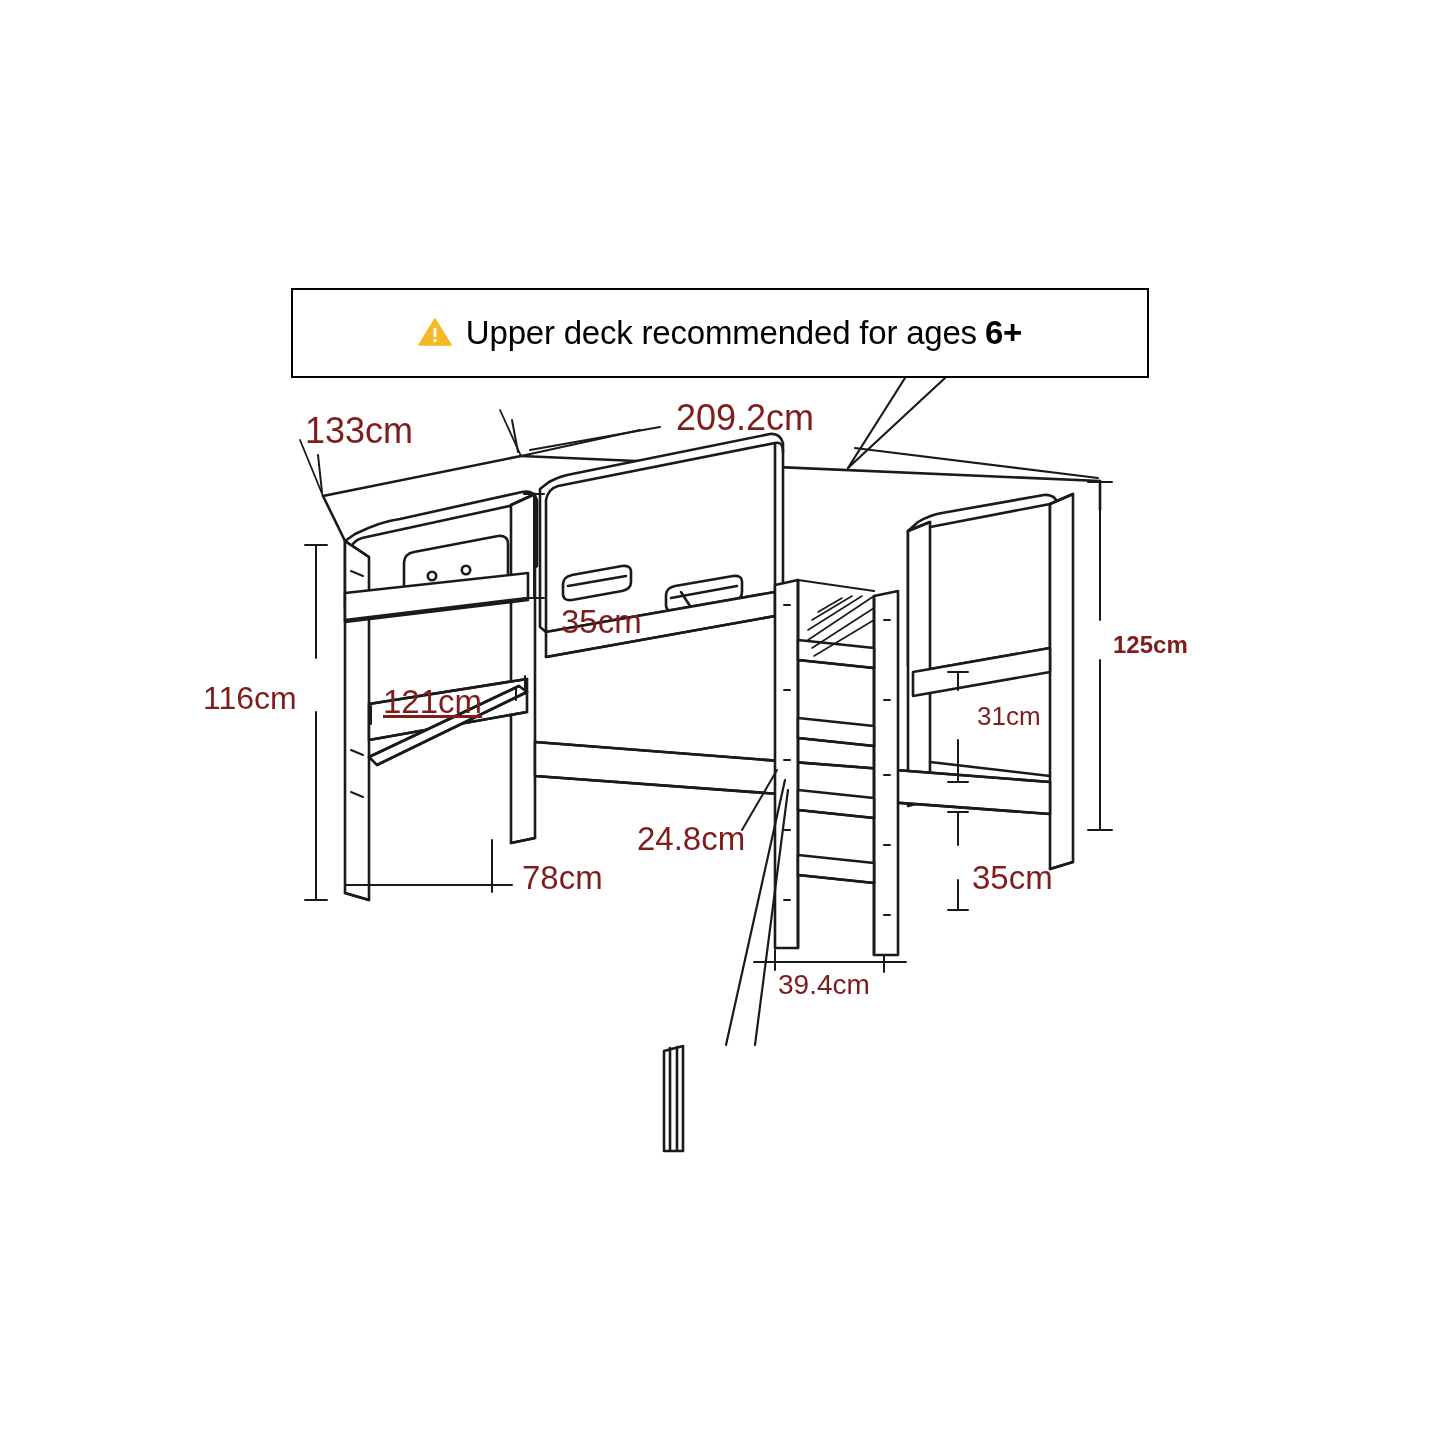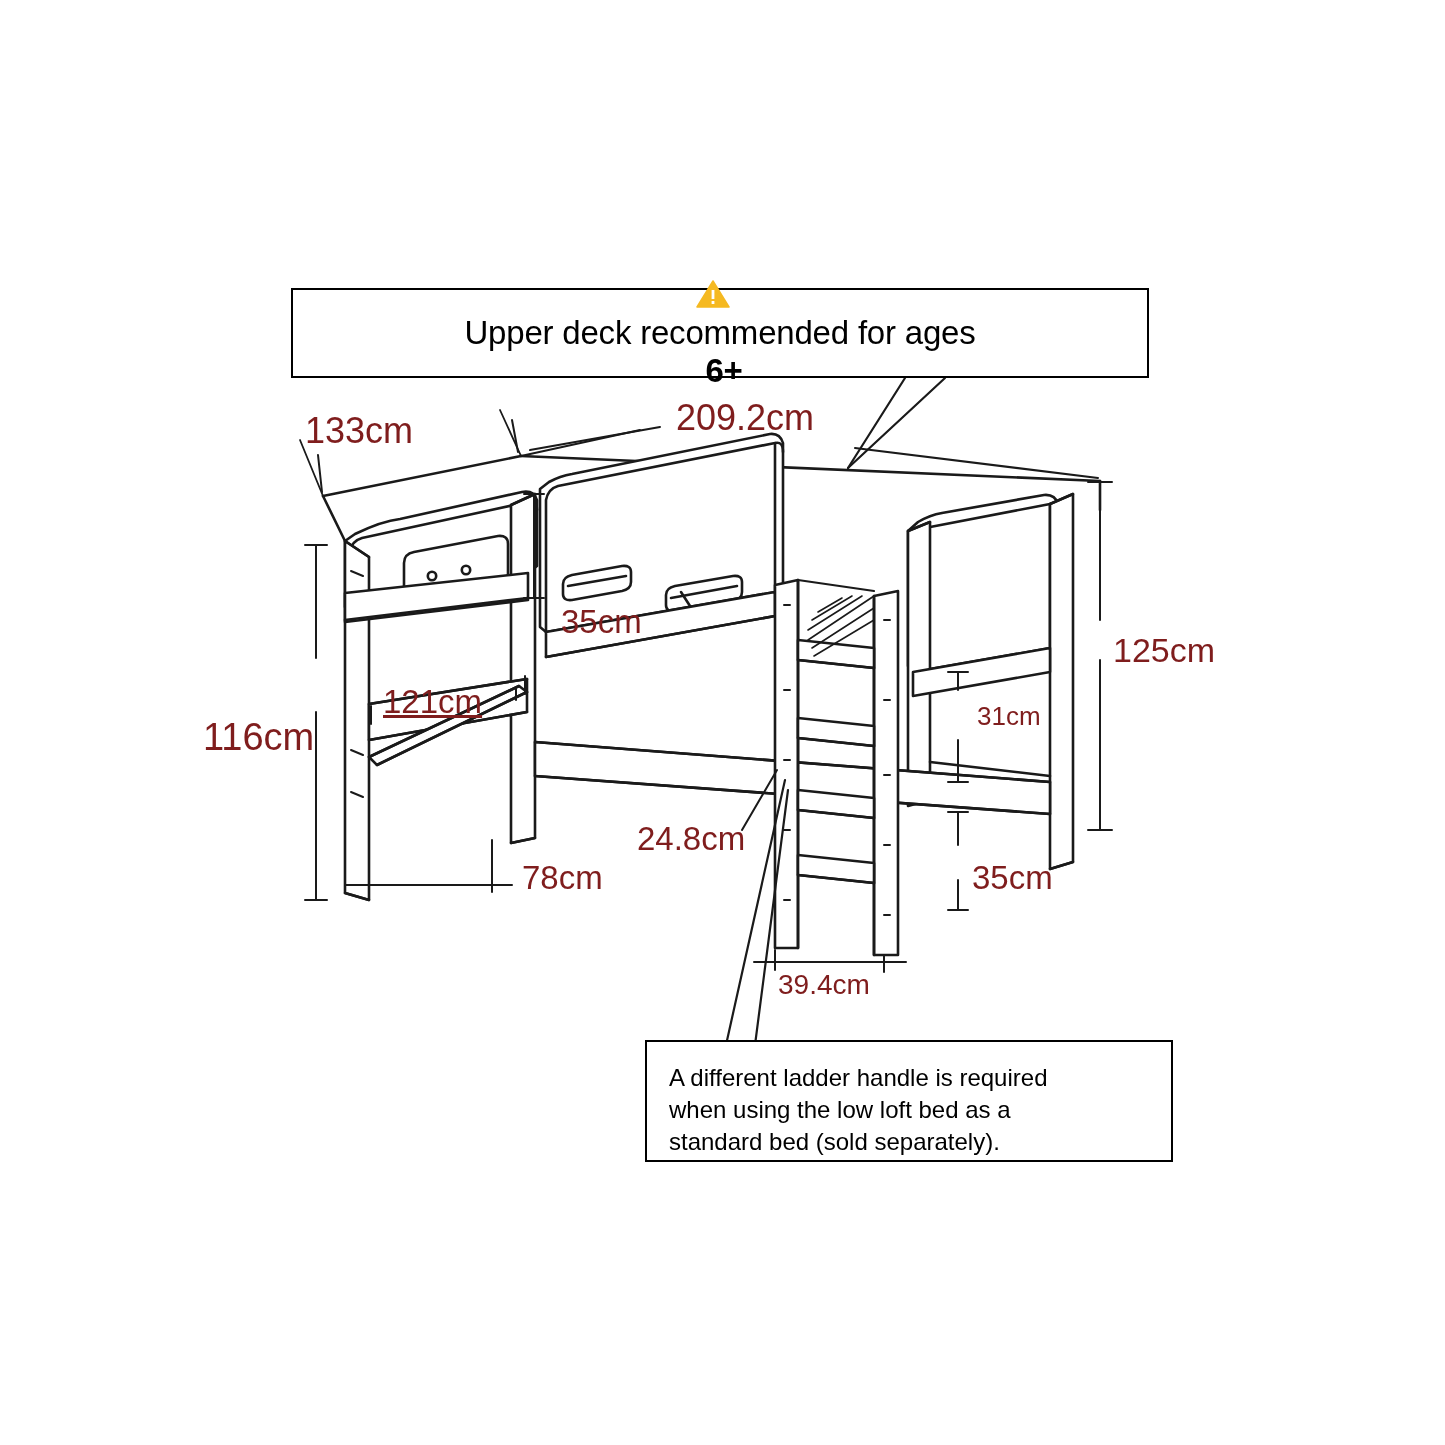--- a/index.html
+++ b/index.html
@@ -43,21 +43,20 @@
     position: absolute;
     left: 0;
     top: 0;
     width: 100%;
     height: 100%;
     display: flex;
     align-items: center;
     justify-content: center;
     font-size: 33px;
     letter-spacing: -0.2px;
-    flex-direction: column;
   }
   .warn-tri {
     display: inline-block;
     margin-right: 14px;
     position: relative;
     top: 3px;
   }
   .ages-bold {
     font-weight: bold;
     margin-left: 8px;
@@ -296,34 +295,27 @@
           <path d="M17 2 L33 28 L1 28 Z" fill="#f5b921" stroke="#f5b921" stroke-width="1.5" stroke-linejoin="round"></path>
           <rect x="15.6" y="11" width="2.8" height="9" fill="#ffffff"></rect>
           <rect x="15.6" y="22" width="2.8" height="3" fill="#ffffff"></rect>
         </svg>
       </span>
       <span>Upper deck recommended for ages</span>
       <span class="ages-bold">6+</span>
     </div>
   </div>
 
-  <div class="callout-box" style="left:645px; top:1040px; width:528px; height:122px;">
-    <div class="callout-bottom-text">
-      <div>A different ladder handle is required</div>
-      <div>when using the low loft bed as a</div>
-      <div>standard bed (sold separately).</div>
-    </div>
-  </div>
 
   <div id="dim-layer">
       <div class="dim-label" style="left: 305px; top: 413px; font-size: 36px;">133cm</div>
       <div class="dim-label" style="left: 676px; top: 400px; font-size: 36px;">209.2cm</div>
-      <div class="dim-label" style="left: 1113px; top: 633px; font-size: 34px;">125cm</div>
+      <div class="dim-label" style="left: 1113px; top: 633px; font-size: 24px; font-weight: bold;">125cm</div>
       <div class="dim-label" style="left: 561px; top: 605px; font-size: 33px;">35cm</div>
-      <div class="dim-label" style="left: 203px; top: 682px; font-size: 38px; margin-top: 36px;">116cm</div>
+      <div class="dim-label" style="left: 203px; top: 682px; font-size: 32px;">116cm</div>
       <div class="dim-label" style="left: 383px; top: 685px; font-size: 33px; text-decoration: underline;">121cm</div>
       <div class="dim-label" style="left: 977px; top: 703px; font-size: 26px;">31cm</div>
       <div class="dim-label" style="left: 637px; top: 822px; font-size: 33px;">24.8cm</div>
       <div class="dim-label" style="left: 522px; top: 861px; font-size: 33px;">78cm</div>
       <div class="dim-label" style="left: 972px; top: 861px; font-size: 33px;">35cm</div>
       <div class="dim-label" style="left: 778px; top: 971px; font-size: 28px; text-align: right;">39.4cm</div>
     </div>
 
 </div>
 

